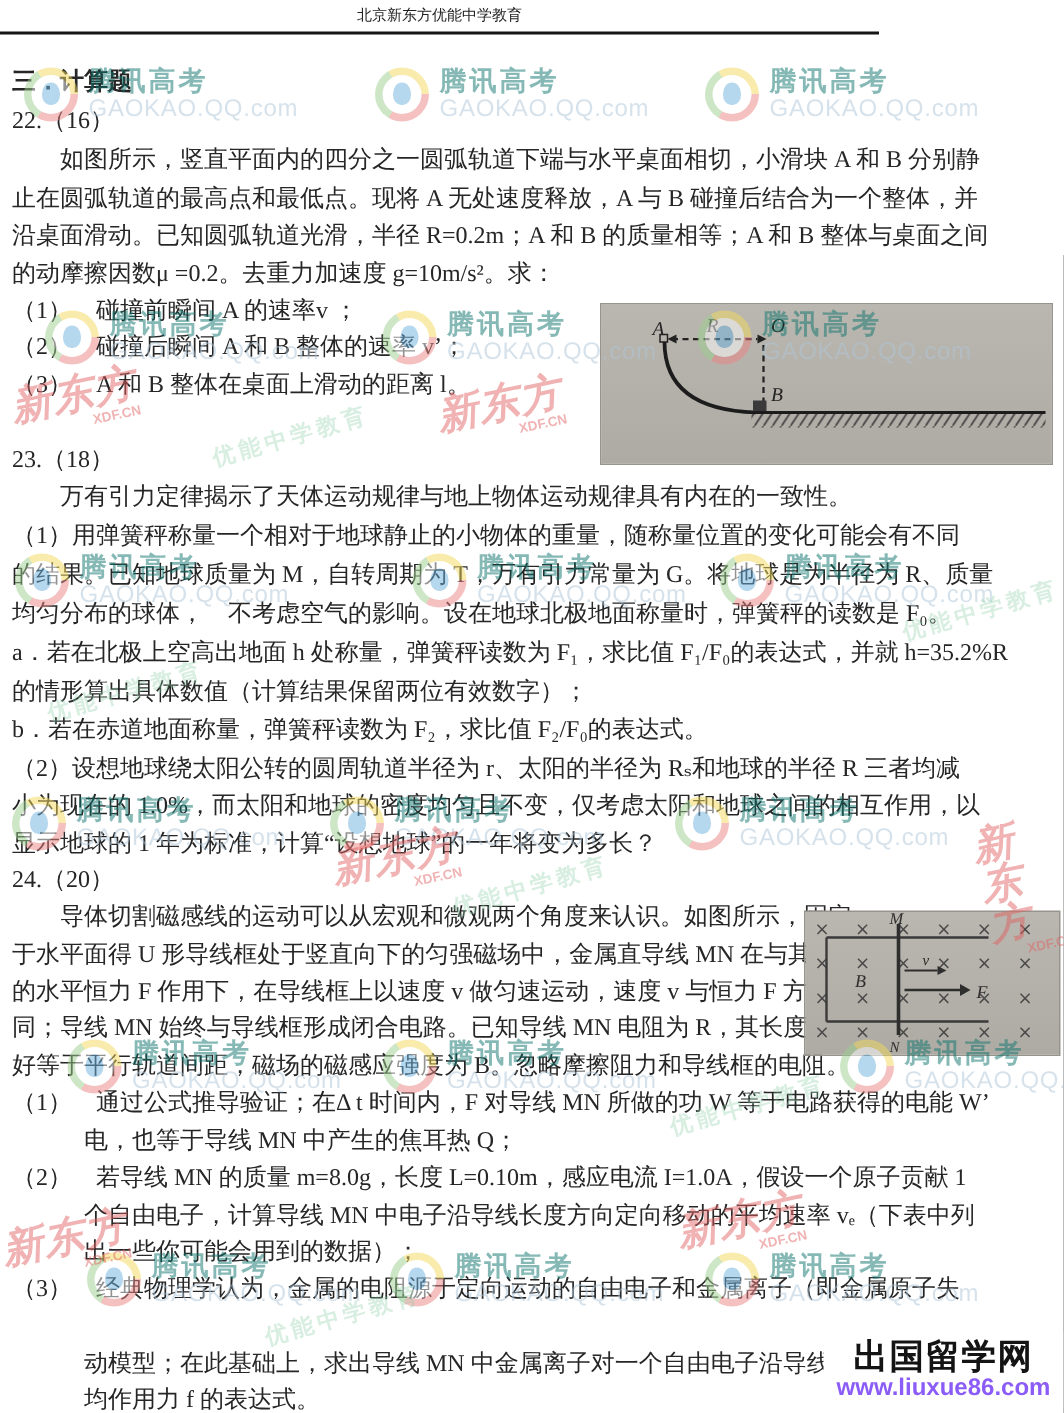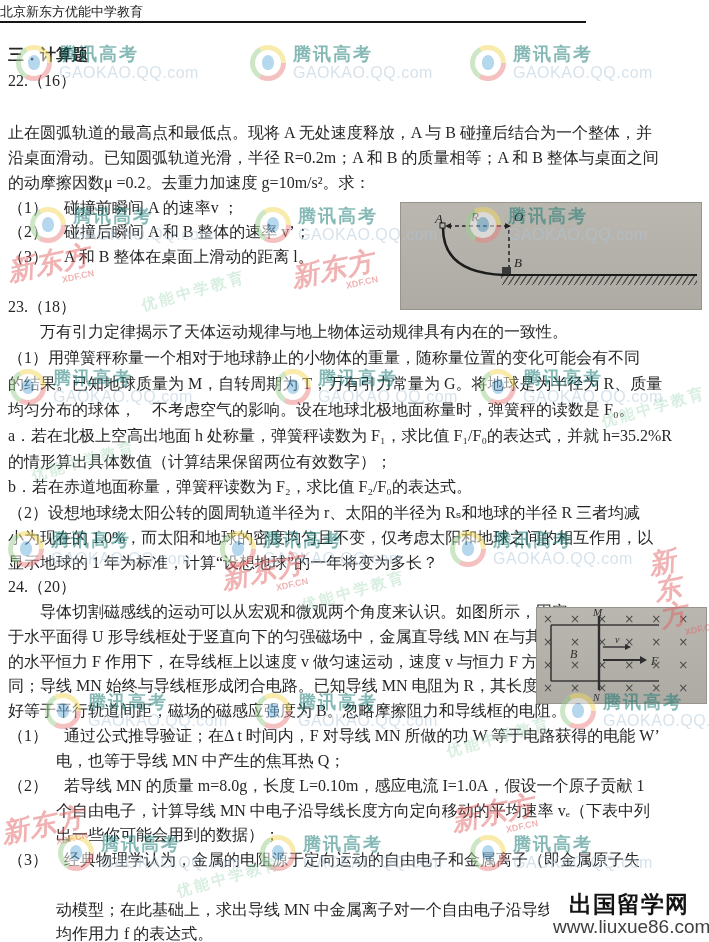--- a/index.html
+++ b/index.html
@@ -1,19 +1,19 @@
 <!DOCTYPE html>
 <html><head>
 <meta charset="utf-8">
 <style>
   html,body{margin:0;padding:0;background:#888;}
   .page{position:relative;width:709px;height:942px;margin:0 auto;background:#fff;overflow:hidden;
         font-family:"Liberation Serif","DejaVu Serif",serif;}
   
-  .hdr{position:absolute;top:3px;left:0;width:586px;font-size:13px;color:#222;z-index:2;}
+  .hdr{position:absolute;top:3px;left:0;width:586px;text-align:center;font-size:10px;color:#222;z-index:2;}
   .hrule{position:absolute;top:21px;left:0;width:586px;height:2px;background:#151515;z-index:2;}
   
   .ln{position:absolute;left:8px;white-space:pre;font-size:16px;line-height:21px;color:#262626;z-index:2;}
   .ln.b{font-weight:bold;}
   
   .fig{position:absolute;z-index:2;border:1px solid #97948d;background:linear-gradient(#bab7b0,#aeaba4);}
   .fig svg{display:block;}
   
   .wm{position:absolute;display:flex;align-items:center;gap:7px;opacity:.5;z-index:3;pointer-events:none;}
   .wm-ring{position:relative;width:36px;height:36px;border-radius:50%;flex:0 0 36px;
@@ -32,33 +32,34 @@
   .wm-xdf .t{font-size:27px;font-weight:bold;letter-spacing:1px;font-style:italic;}
   .wm-xdf .s{display:block;text-align:right;font-size:9px;font-weight:bold;margin-top:1px;}
   
   .wm-grn{position:absolute;z-index:3;opacity:.35;pointer-events:none;transform:rotate(-16deg);
           font-family:"Liberation Sans","DejaVu Sans",sans-serif;font-size:15px;font-weight:bold;
           color:#8ecfa8;letter-spacing:3px;}
   
   .flogo{position:absolute;right:0;top:889px;width:152px;background:#fff;z-index:6;text-align:center;
          padding:3px 4px 4px 4px;}
   .fl-name{font-size:23px;font-weight:bold;color:#141414;letter-spacing:1px;line-height:1.1;}
-  .fl-url{font-family:"Liberation Sans","DejaVu Sans",sans-serif;font-size:19px;font-weight:normal;
-          color:#404040;line-height:1.1;}
+  .fl-url{font-family:"Liberation Sans","DejaVu Sans",sans-serif;font-size:16px;font-weight:bold;
+          color:#8b5cf6;line-height:1.1;}
 </style>
 </head>
 <body>
 
 <div class="page">
 
   <div class="hdr">北京新东方优能中学教育</div>
   <div class="hrule"></div>
 
   <div class="ln b" style="top:44px">三．计算题</div>
   <div class="ln" style="top:70px">22.（16）</div>
+  <div class="ln" style="top:96px">　　如图所示，竖直平面内的四分之一圆弧轨道下端与水平桌面相切，小滑块 A 和 B 分别静</div>
   <div class="ln" style="top:122px">止在圆弧轨道的最高点和最低点。现将 A 无处速度释放，A 与 B 碰撞后结合为一个整体，并</div>
   <div class="ln" style="top:147px">沿桌面滑动。已知圆弧轨道光滑，半径 R=0.2m；A 和 B 的质量相等；A 和 B 整体与桌面之间</div>
   <div class="ln" style="top:172px">的动摩擦因数μ =0.2。去重力加速度 g=10m/s²。求：</div>
   <div class="ln" style="top:197px">（1）　碰撞前瞬间 A 的速率v ；</div>
   <div class="ln" style="top:221px">（2）　碰撞后瞬间 A 和 B 整体的速率 v’；</div>
   <div class="ln" style="top:246px">（3）　A 和 B 整体在桌面上滑动的距离 l。</div>
   <div class="ln" style="top:296px">23.（18）</div>
   <div class="ln" style="top:321px">　　万有引力定律揭示了天体运动规律与地上物体运动规律具有内在的一致性。</div>
   <div class="ln" style="top:347px">（1）用弹簧秤称量一个相对于地球静止的小物体的重量，随称量位置的变化可能会有不同</div>
   <div class="ln" style="top:373px">的结果。已知地球质量为 M，自转周期为 T，万有引力常量为 G。将地球是为半径为 R、质量</div>

